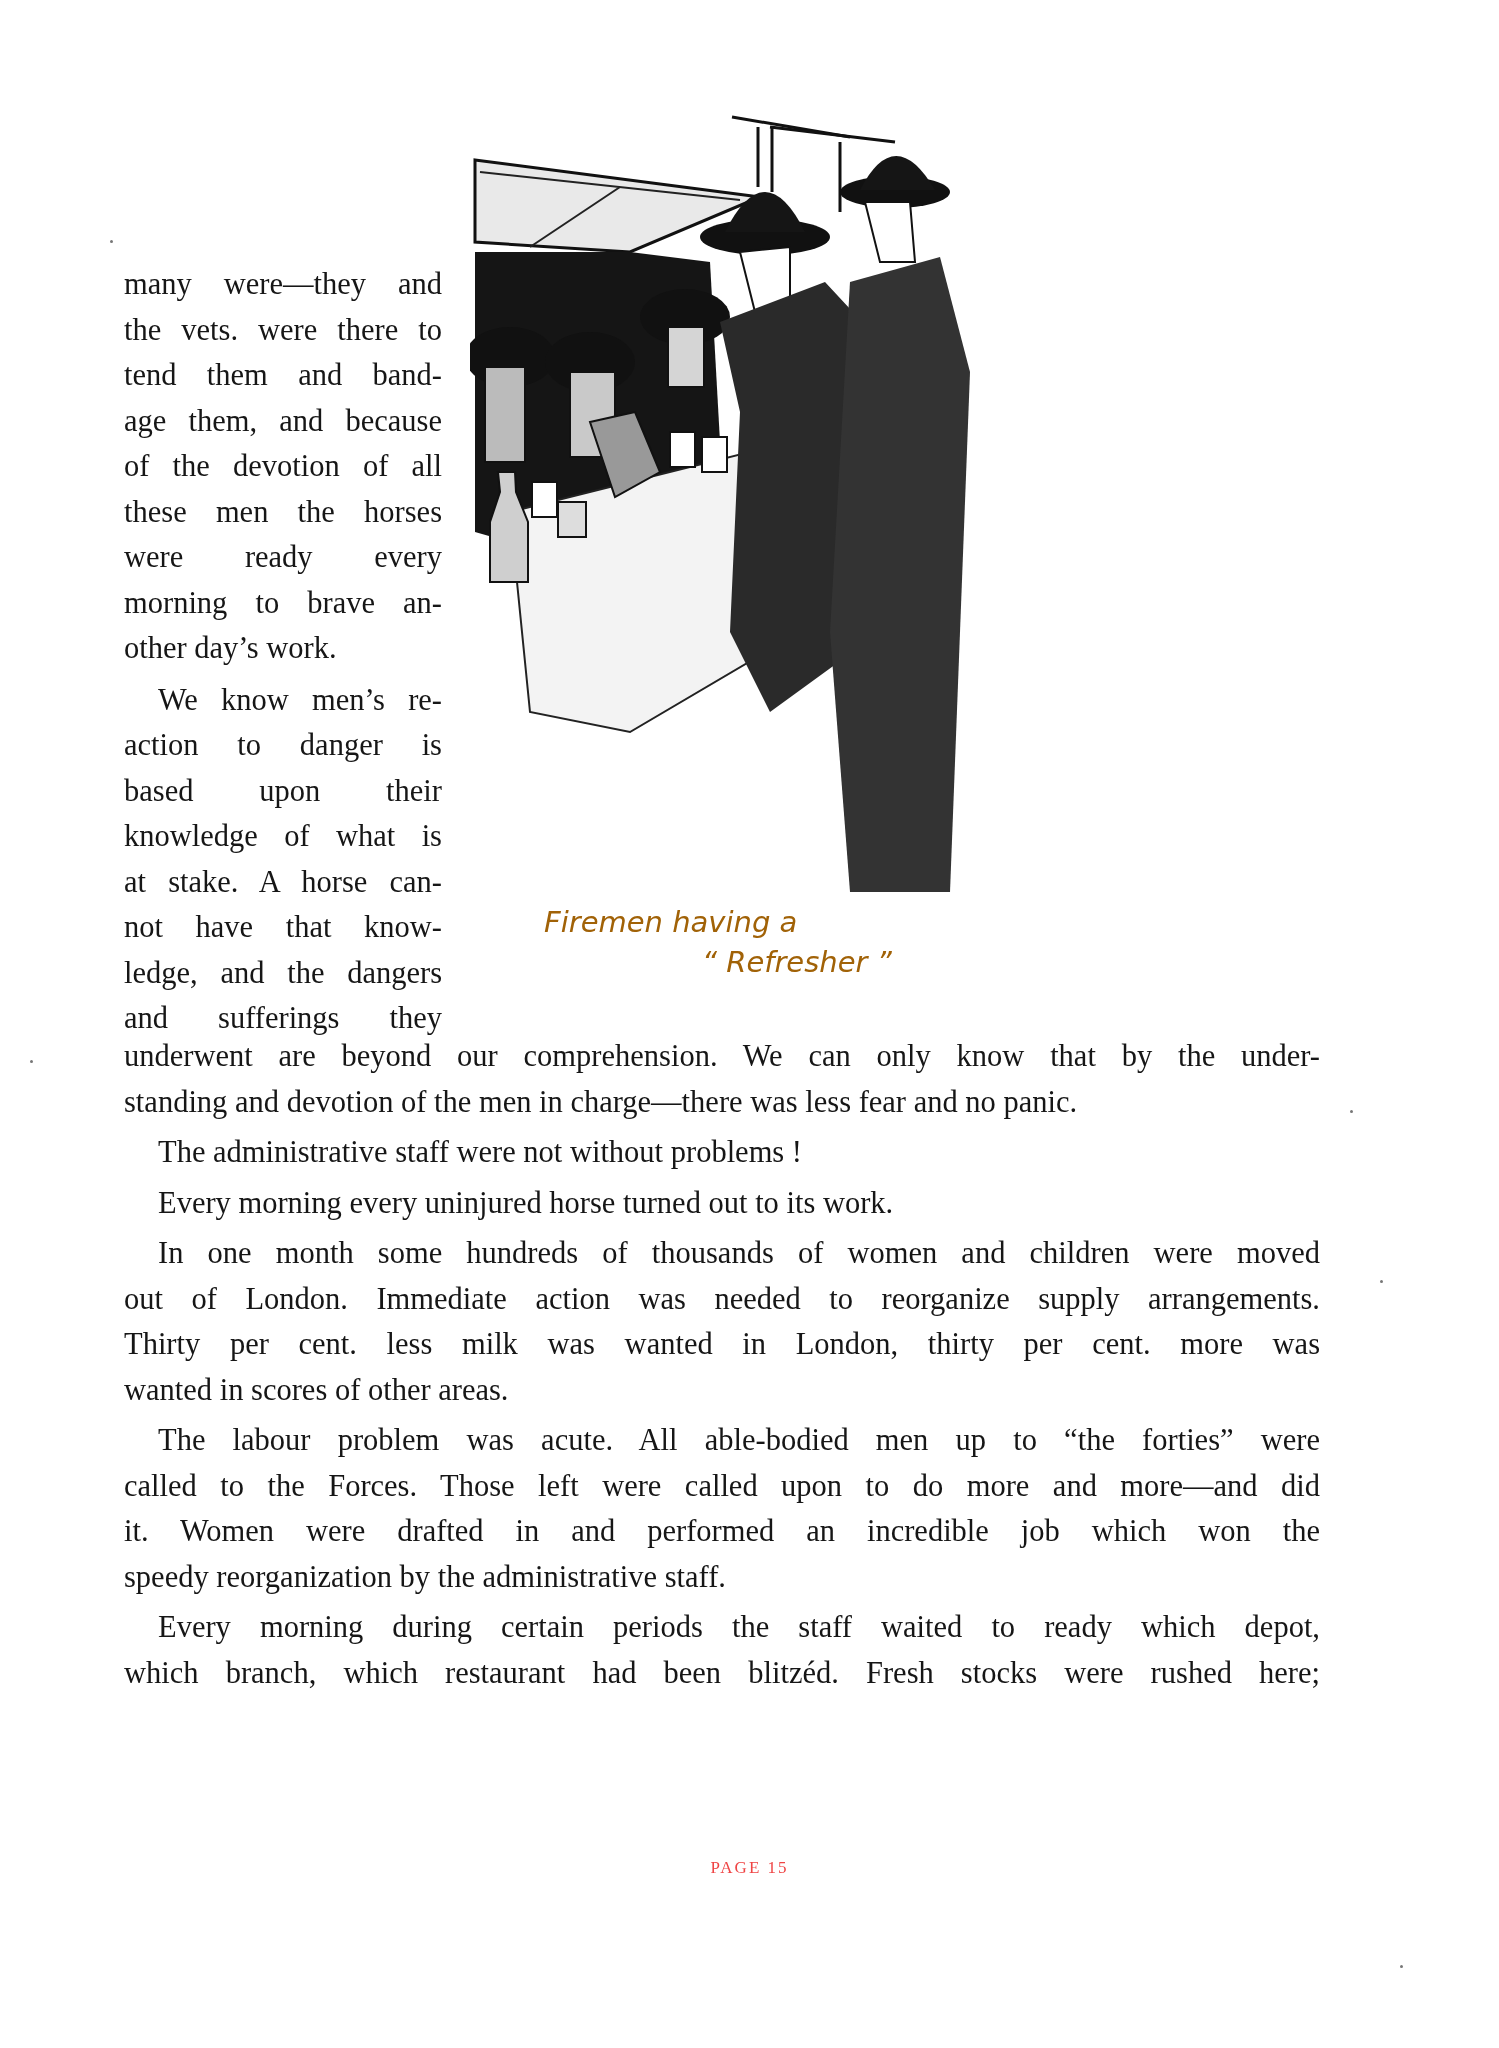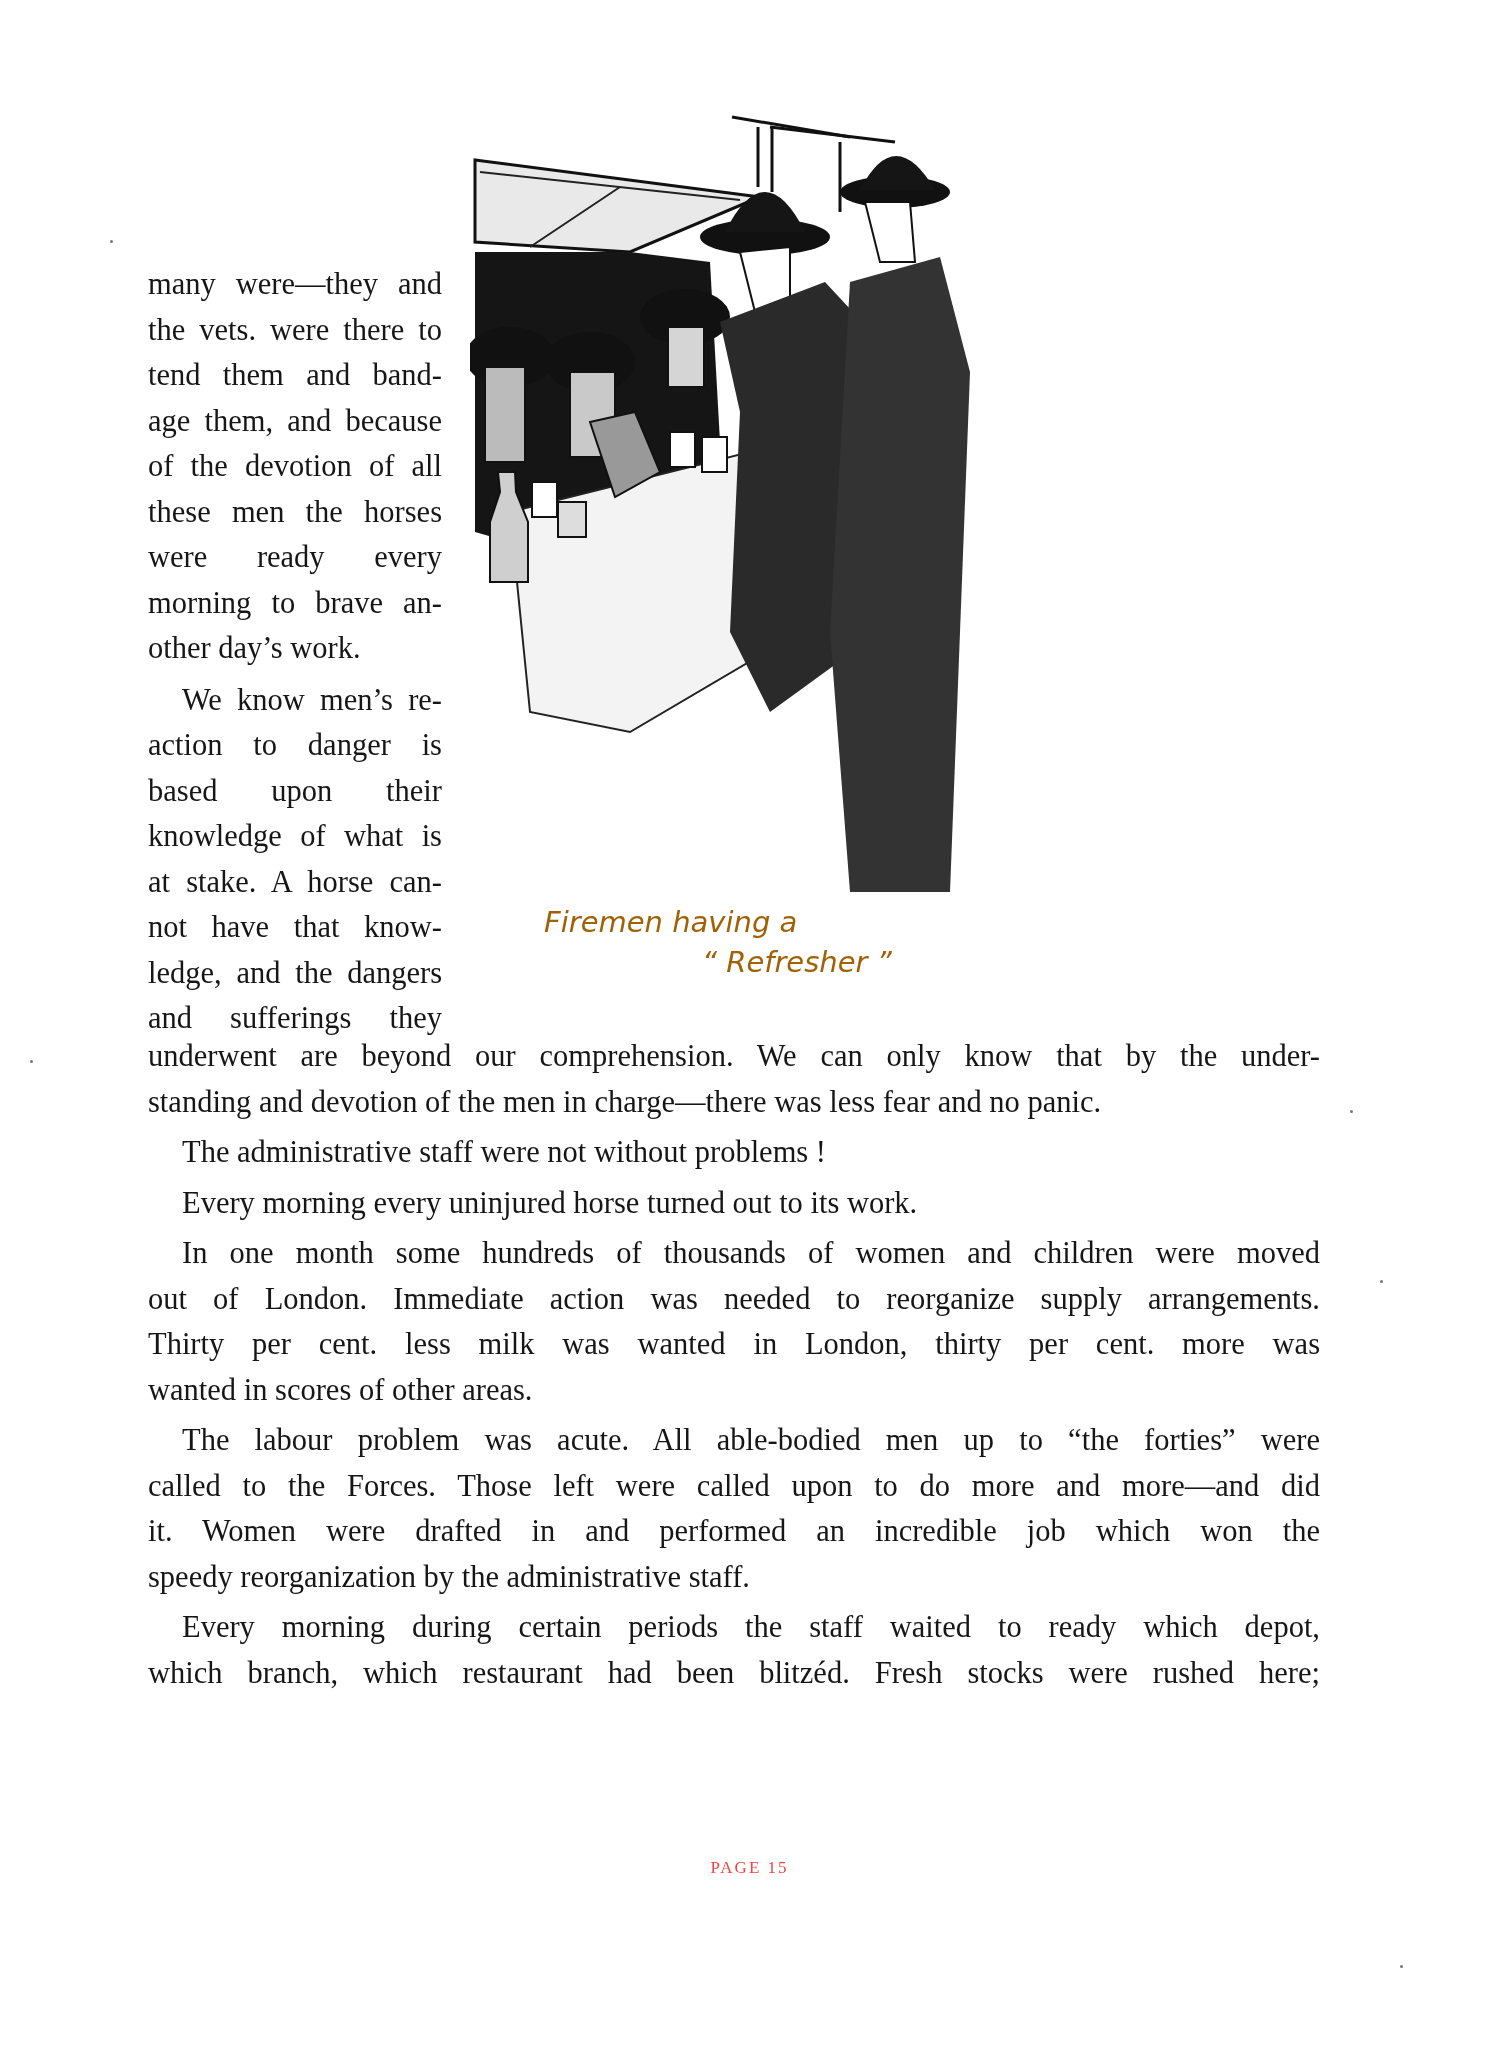--- a/index.html
+++ b/index.html
@@ -8,41 +8,41 @@
     font-family: "Liberation Serif", "DejaVu Serif", serif;
     color: #161616;
   }
   .page { position: absolute; left: 0; top: 0; width: 1499px; height: 2048px; }
 
   
   .col-left {
     position: absolute; left: 124px; top: 262px; width: 318px;
     font-size: 30.5px; line-height: 45.5px;
   }
-  .col-left .line { display: block; text-align: justify; text-align-last: justify; white-space: nowrap; margin-left: 24px; }
+  .col-left .line { display: block; text-align: justify; text-align-last: justify; white-space: nowrap; }
   .col-left .line.last { text-align-last: left; }
   .col-left .indent { padding-left: 34px; }
   .col-left .gap { height: 6px; }
 
   
   .illus { position: absolute; left: 470px; top: 112px; width: 960px; height: 780px; }
   .caption {
     position: absolute; left: 544px; top: 902px;
     font-family: "DejaVu Sans", sans-serif; font-style: italic;
     font-size: 29px; line-height: 40px; color: #a16207;
   }
   .caption .c2 { display: block; padding-left: 158px; }
 
   
   .body-full {
     position: absolute; left: 124px; top: 1034px; width: 1196px;
     font-size: 30.5px; line-height: 45.5px;
   }
   .para { margin: 0 0 5px 0; text-align: justify; }
-  .para .line { display: block; text-align: justify; text-align-last: justify; white-space: nowrap; margin-left: 24px; }
+  .para .line { display: block; text-align: justify; text-align-last: justify; white-space: nowrap; }
   .para .line.last { text-align-last: left; }
   .para .indent { padding-left: 34px; }
 
   .page-num {
     position: absolute; left: 0; width: 1499px; top: 1858px; text-align: center;
     font-family: "Liberation Serif", serif; font-size: 17px; letter-spacing: 2px; color: #ef4444;
   }
   .speck { position: absolute; width: 3px; height: 3px; background: #777; border-radius: 50%; }
 </style>
 </head>

